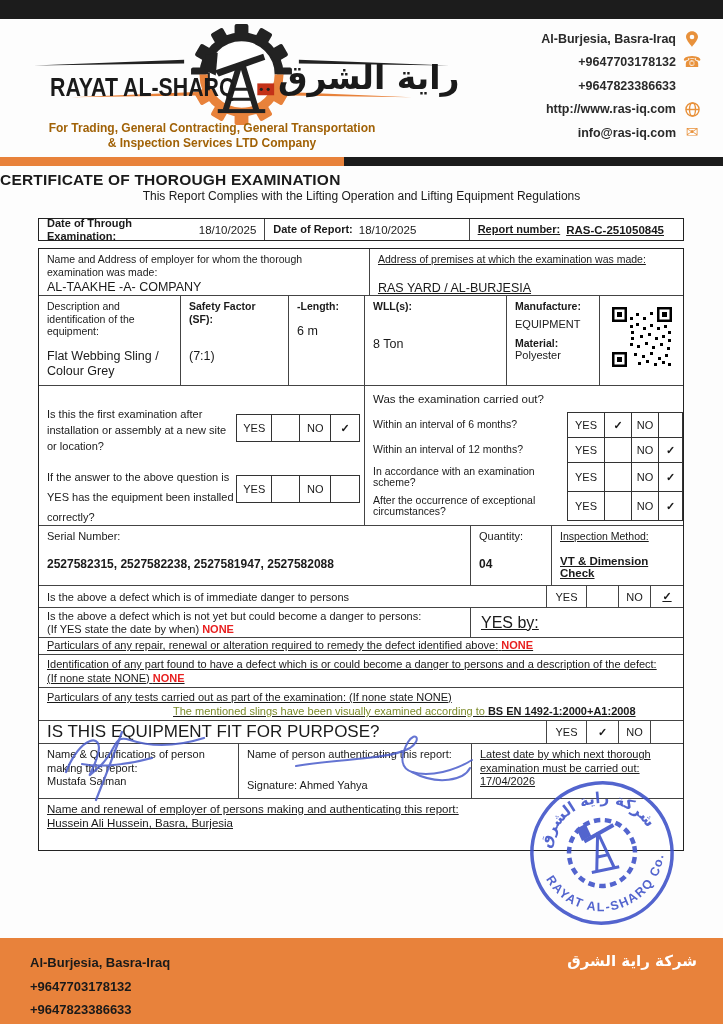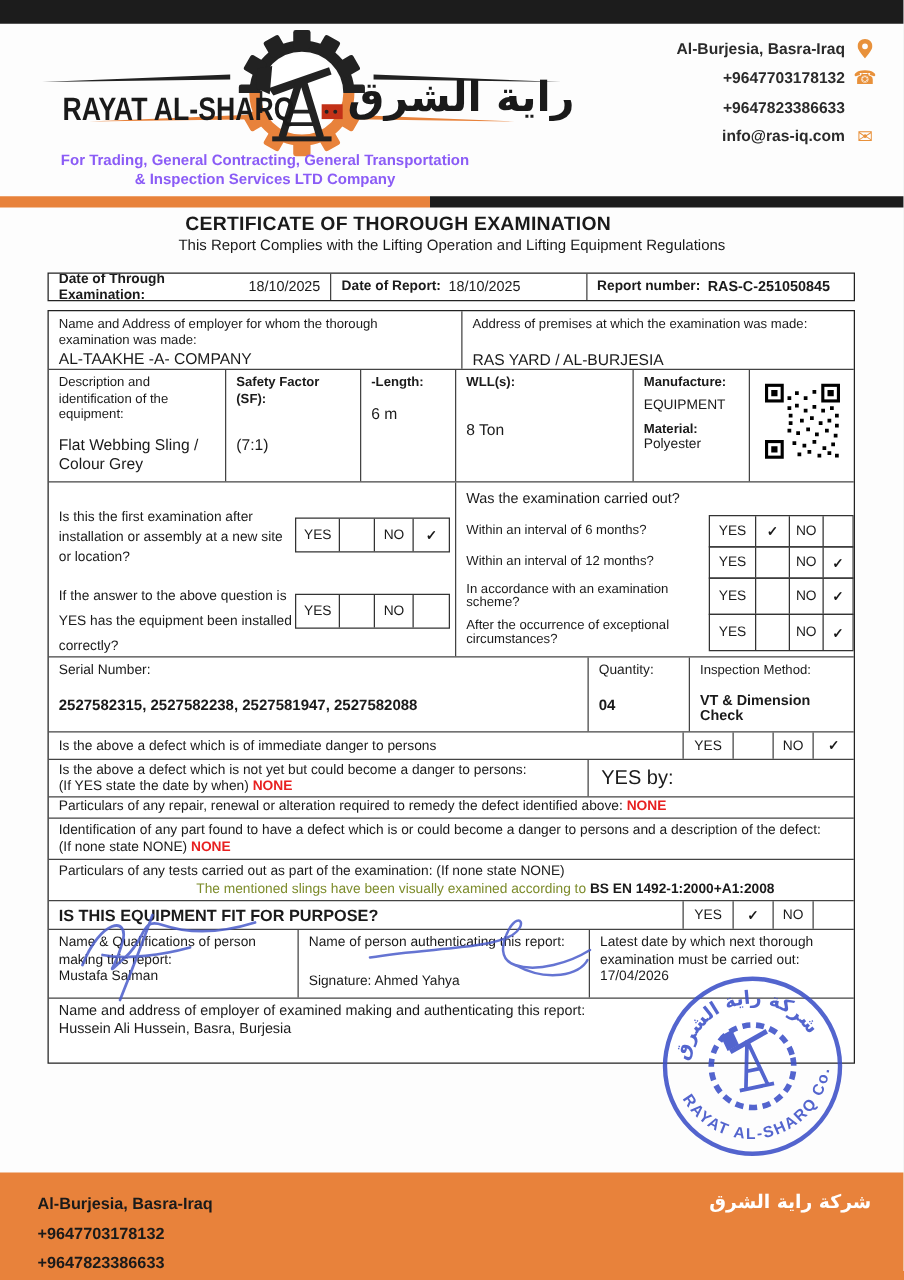--- a/index.html
+++ b/index.html
@@ -6,46 +6,46 @@
   .page{position:relative;width:723px;height:1024px;background:#fdfdfd;margin:0 auto;
         font-family:"Liberation Sans",sans-serif;color:#1a1a1a;overflow:hidden;}
   .abs{position:absolute;}
   
   .topbar{position:absolute;left:0;top:0;width:723px;height:19px;}
   .brand-en{position:absolute;left:50px;top:72px;font-size:26px;font-weight:bold;
             transform:scaleX(.82);transform-origin:left;letter-spacing:0px;white-space:nowrap;}
   .brand-ar{position:absolute;left:278px;top:58px;font-size:33px;font-weight:bold;
             font-family:"DejaVu Sans",sans-serif;white-space:nowrap;}
   .tagline{position:absolute;left:12px;top:121px;width:400px;text-align:center;
-           font-weight:bold;font-size:12px;line-height:15px;color:#8b5cf6;}
+           font-weight:bold;font-size:12px;line-height:15px;color:#a16207;}
   .contacts{position:absolute;right:22px;top:27px;}
   .contact-row{display:flex;justify-content:flex-end;align-items:center;height:23.5px;gap:7px;
                font-size:12.5px;font-weight:bold;color:#2a2a2a;}
   .cicon{width:18px;display:flex;justify-content:center;align-items:center;font-size:15px;line-height:15px;
          font-family:"DejaVu Sans",sans-serif;}
   .divider{position:absolute;left:0;top:157px;width:723px;height:9px;}
   .divider .dl{position:absolute;left:0;top:0;width:344px;height:9px;}
   .divider .dr{position:absolute;left:344px;top:0;width:379px;height:9px;}
   
-  .title{position:absolute;left:0;top:171px;width:637px;text-align:center;
+  .title{position:absolute;left:0;top:171px;width:637px;
          font-size:15.5px;font-weight:bold;letter-spacing:.2px;}
   .subtitle{position:absolute;left:0;top:189px;width:723px;text-align:center;font-size:12px;}
   
   .tbl{position:absolute;left:38px;width:646px;border:1px solid #222;box-sizing:border-box;background:#fff;}
   .tr{display:flex;border-bottom:1px solid #444;box-sizing:border-box;}
   .tr:last-child{border-bottom:none;justify-content:center;}
   .td{border-right:1px solid #444;box-sizing:border-box;position:relative;overflow:hidden;}
-  .td:last-child{border-right:none;}
+  .td:last-child{border-right:none;text-decoration:underline;}
   .lbl{font-size:10.5px;line-height:12.5px;}
   .blbl{font-size:10.5px;line-height:12.5px;font-weight:bold;}
   .val{font-size:12.5px;}
   .bval{font-size:12px;font-weight:bold;}
   .pad{padding:4px 8px;}
   .red{color:#E82020;font-weight:bold;}
-  .green{color:#7D8C2B;}
+  .green{color:#7D8C2B;margin-left:16px;}
   
   .ck{display:flex;border:1px solid #333;box-sizing:border-box;background:#fff;position:absolute;}
   .ck>div{border-right:1px solid #333;box-sizing:border-box;display:flex;align-items:center;justify-content:center;
           font-size:11px;}
   .ck>div:last-child{border-right:none;}
   .mark{font-size:13px;font-weight:bold;}
   .rqrow{display:flex;align-items:stretch;}
   .rq{flex:1;display:flex;align-items:center;padding:0 4px 0 8px;font-size:10.5px;line-height:11.5px;}
   .rqgrid{width:116px;display:flex;border:1px solid #333;box-sizing:border-box;}
   .rqgrid>div{border-right:1px solid #333;box-sizing:border-box;display:flex;align-items:center;justify-content:center;font-size:11px;}
@@ -137,20 +137,32 @@
           </svg>
       </span>
     </div>
     <div class="contact-row">
       <span>+9647703178132</span>
       <span class="cicon" style="color:#E8913B">☎</span>
     </div>
     <div class="contact-row">
       <span>+9647823386633</span>
       <span class="cicon"></span>
+    </div>
+    <div class="contact-row">
+      <span>http://www.ras-iq.com</span>
+      <span class="cicon">
+        <svg width="15" height="15" viewBox="0 0 16 16">
+            <g stroke="#E8913B" stroke-width="1.5" fill="none">
+              <circle cx="8" cy="8" r="7"></circle>
+              <ellipse cx="8" cy="8" rx="3.2" ry="7"></ellipse>
+              <line x1="1" y1="8" x2="15" y2="8"></line>
+            </g>
+          </svg>
+      </span>
     </div>
     <div class="contact-row">
       <span>info@ras-iq.com</span>
       <span class="cicon" style="color:#E8913B">✉</span>
     </div>
   </div>
 
   <div class="divider">
     <div class="dl" style="background:#E8823B"></div>
     <div class="dr" style="background:#1C1C1C"></div>
@@ -350,21 +362,21 @@
       <div class="td" style="flex:1;padding:2px 8px;font-size:11px;line-height:14px">
         <div>Particulars of any tests carried out as part of the examination: (If none state NONE)</div>
         <div style="padding-left:110px">
           <span class="green">The mentioned slings have been visually examined according to</span>
           <span class="bval" style="font-size:11px">BS EN 1492-1:2000+A1:2008</span>
         </div>
       </div>
     </div>
 
     <div class="tr" style="height:23px">
-      <div class="td" style="flex:1;display:flex;align-items:center;padding:0 8px;font-size:13px;font-weight:bold">IS THIS EQUIPMENT FIT FOR PURPOSE?</div>
+      <div class="td" style="flex:1;display:flex;align-items:center;padding:0 8px;font-size:17px;font-weight:normal">IS THIS EQUIPMENT FIT FOR PURPOSE?</div>
       <div class="td gtd" style="width:40px">YES</div>
       <div class="td gtd mark" style="width:32px">✓</div>
       <div class="td gtd" style="width:32px">NO</div>
       <div class="td gtd mark" style="width:32px"></div>
     </div>
 
     <div class="tr" style="height:55px">
       <div class="td" style="width:200px;padding:4px 8px;font-size:11px;line-height:13.5px">
         <div>Name &amp; Qualifications of person making this report:</div>
         <div>Mustafa Salman</div>
@@ -374,21 +386,21 @@
         <div style="margin-top:17px">Signature: Ahmed Yahya</div>
       </div>
       <div class="td" style="width:213px;flex:1;padding:4px 8px;font-size:11px;line-height:13.5px">
         <div>Latest date by which next thorough examination must be carried out:</div>
         <div>17/04/2026</div>
       </div>
     </div>
 
     <div class="tr" style="height:51px">
       <div class="td" style="flex:1;padding:3px 8px;font-size:11.5px;line-height:14px">
-        <div>Name and address of employer of examined making and authenticating this report:</div>
+        <div>Name and renewal of employer of persons making and authenticating this report:</div>
         <div>Hussein Ali Hussein, Basra, Burjesia</div>
       </div>
     </div>
   </div>
 
   <svg class="sig" style="left:52px;top:724px" width="180" height="80" viewBox="0 0 180 80">
     <g stroke="#4A5CCB" stroke-width="2.2" fill="none" stroke-linecap="round" opacity=".85">
       <path d="M14,48 C28,12 52,8 46,30 C40,52 30,58 48,42 C66,26 60,10 78,16 C96,22 120,24 152,14"></path>
       <path d="M70,8 C62,30 52,56 44,76"></path>
       <path d="M30,40 C50,44 78,40 100,34"></path>

